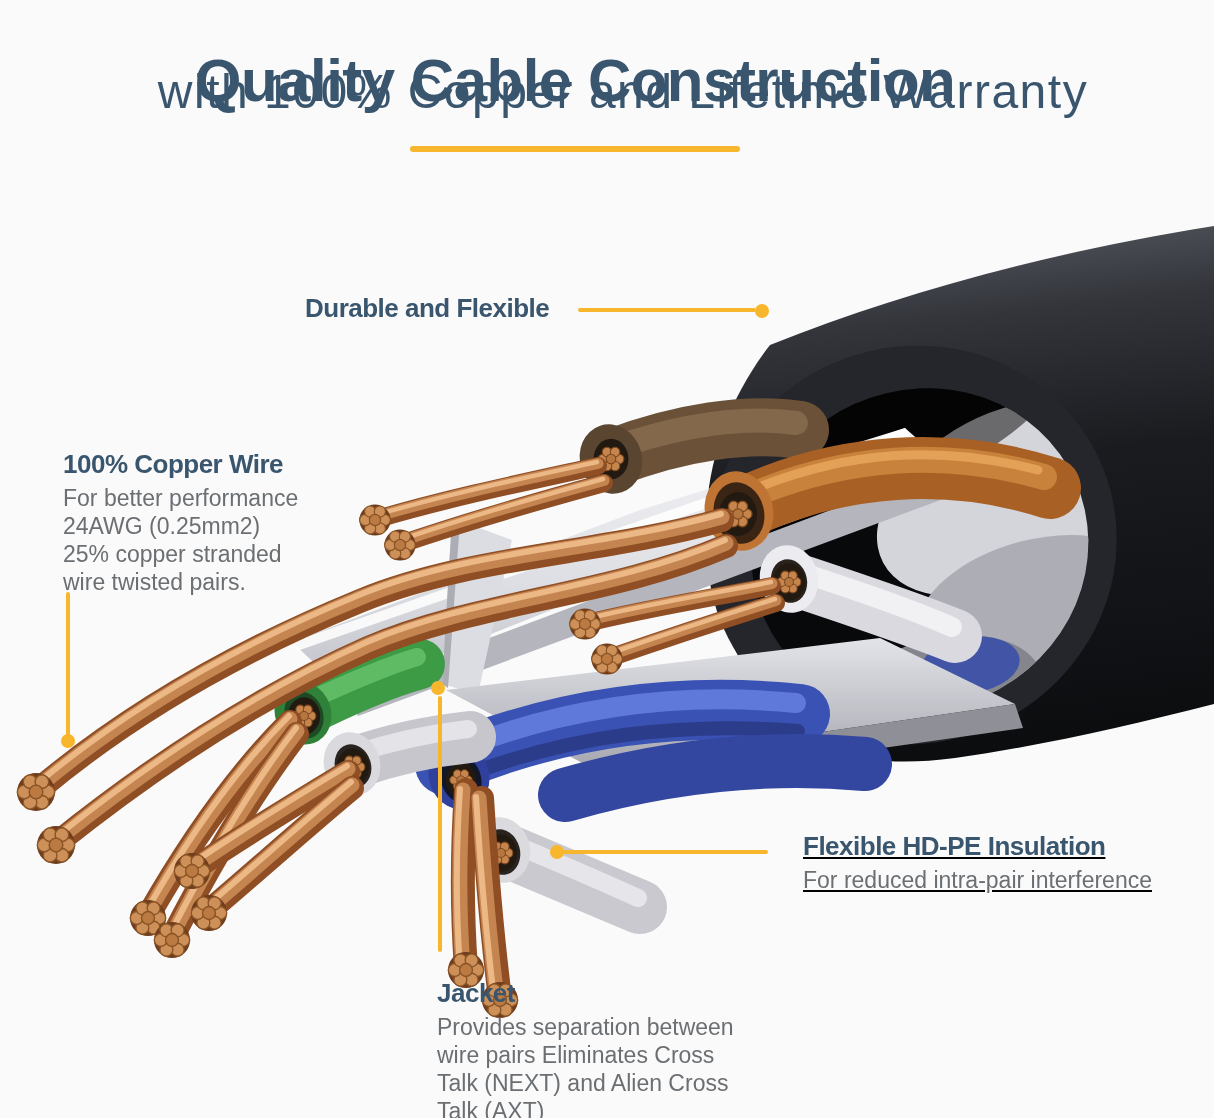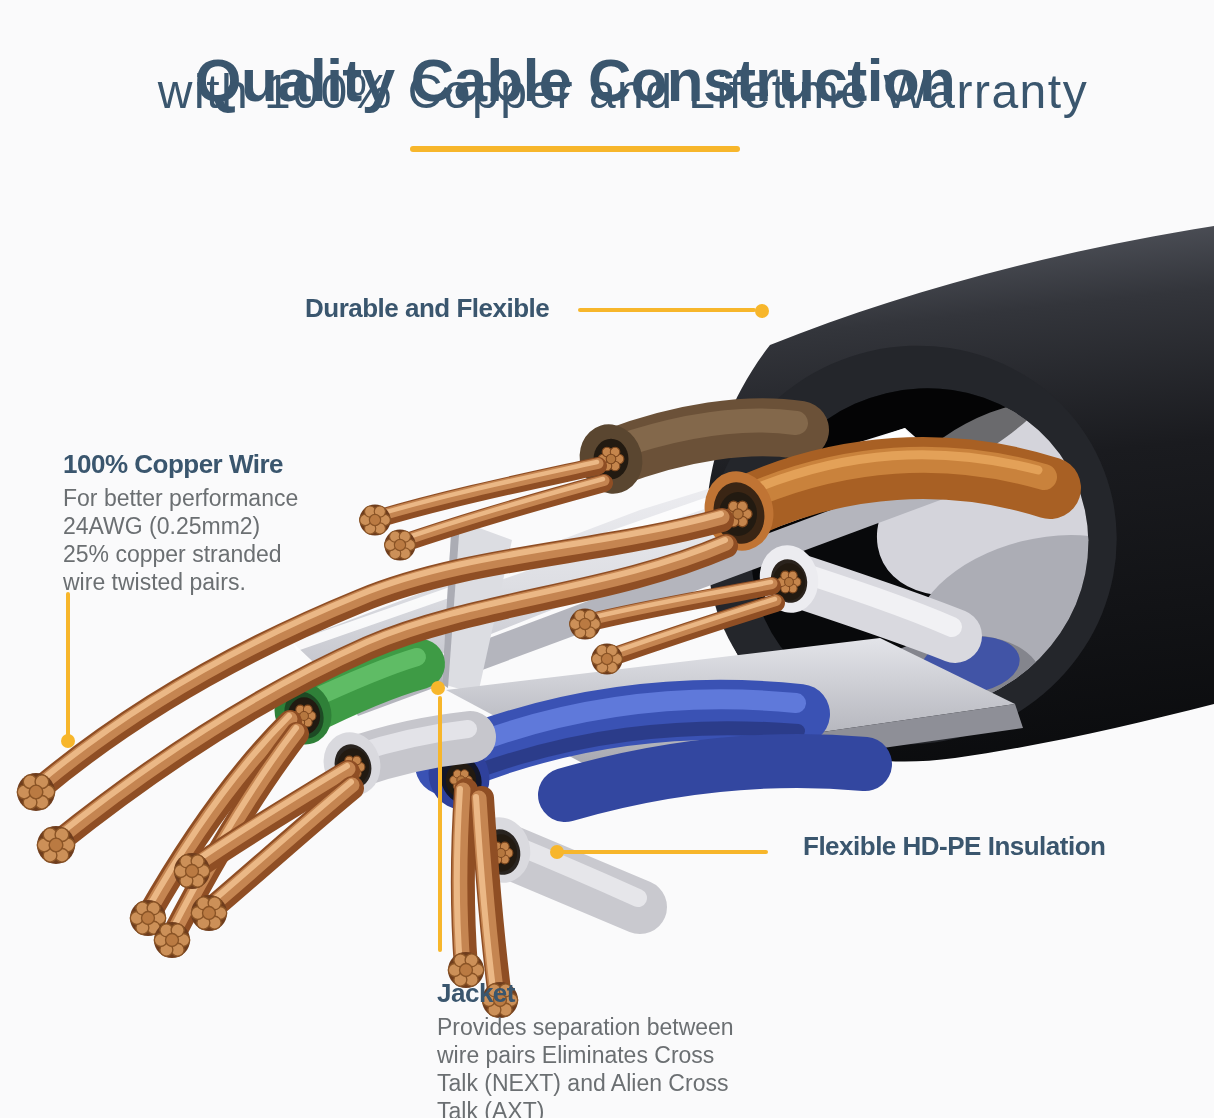--- a/index.html
+++ b/index.html
@@ -254,22 +254,23 @@
   <div class="callout" style="left:63px;top:437px;width:260px;margin-top:12px;">
     <p class="co-head">100% Copper Wire</p>
     <p class="co-body">For better performance
 24AWG (0.25mm2)
 25% copper stranded
 wire twisted pairs.</p>
   </div>
   <div class="co-line v" style="left:66px;top:592px;height:146px;"></div>
   <div class="co-dot" style="left:61px;top:734px;"></div>
 
-  <div class="callout" style="left:803px;top:831px;width:410px;">
+  <div class="callout" style="left:803px;top:831px;width:410px;text-decoration:underline;">
     <p class="co-head">Flexible HD-PE Insulation</p>
+    <p class="co-body">For reduced intra-pair interference</p>
   </div>
   <div class="co-line h" style="left:560px;top:850px;width:208px;"></div>
   <div class="co-dot" style="left:550px;top:845px;"></div>
 
   <div class="callout" style="left:437px;top:978px;width:320px;">
     <p class="co-head">Jacket</p>
     <p class="co-body">Provides separation between
 wire pairs Eliminates Cross
 Talk (NEXT) and Alien Cross
 Talk (AXT)</p>

